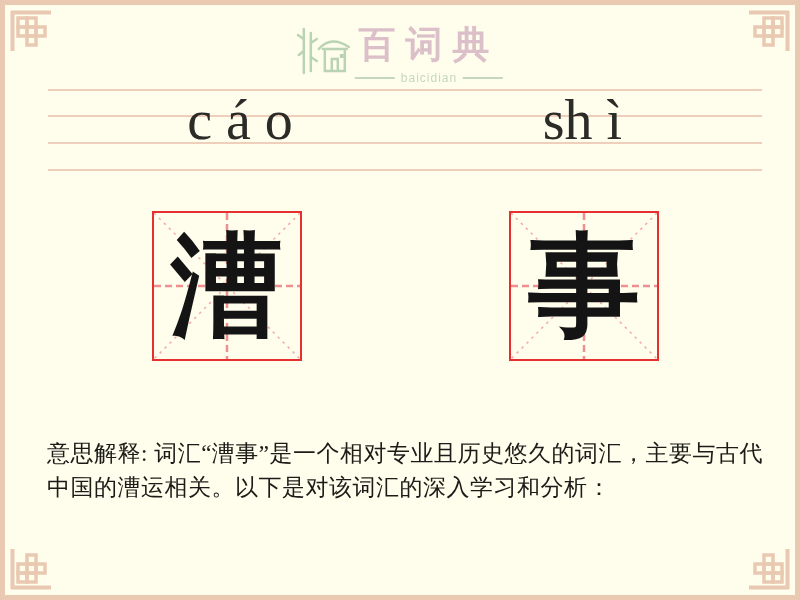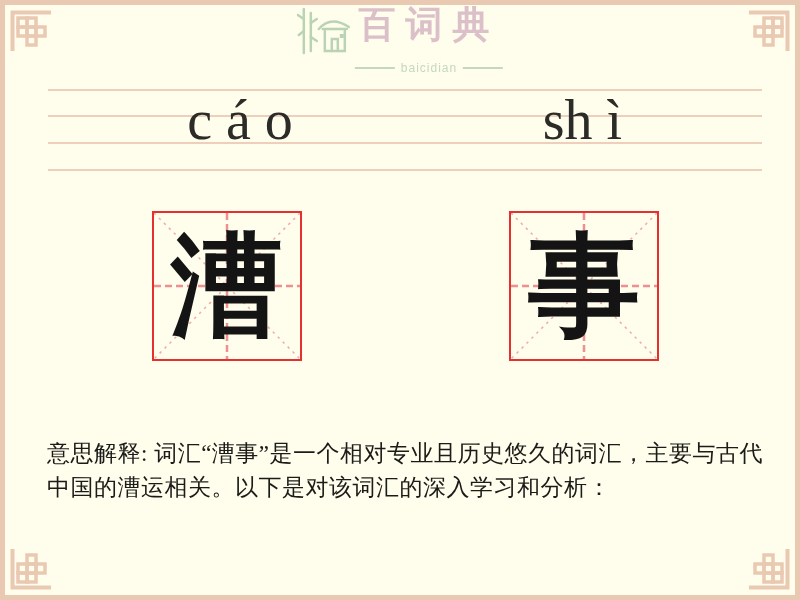--- a/index.html
+++ b/index.html
@@ -10,31 +10,31 @@
   }
   
   .corner{position:absolute;width:66px;height:66px;}
   .corner svg{display:block;width:66px;height:66px;}
   .corner.tl{top:0;left:0;}
   .corner.tr{top:0;right:0;transform:scaleX(-1);}
   .corner.bl{bottom:0;left:0;transform:scaleY(-1);}
   .corner.br{bottom:0;right:0;transform:scale(-1,-1);}
   
   .logo{
-    position:absolute;top:0;left:50%;transform:translateX(-50%);
+    position:absolute;top:20px;left:50%;transform:translateX(-50%);
     display:flex;align-items:flex-start;
   }
   .logo-icon svg{display:block;}
   .logo-text{display:flex;flex-direction:column;align-items:center;}
   .logo-chars{
     font-size:37px;font-weight:bold;letter-spacing:10px;line-height:40px;
     color:#dcc0c9;font-family:"Liberation Sans","DejaVu Sans",sans-serif;
     white-space:nowrap;
   }
-  .logo-latin-row{display:flex;align-items:center;gap:6px;margin-top:16px;}
+  .logo-latin-row{display:flex;align-items:center;gap:6px;margin-top:6px;}
   .logo-dash{width:40px;height:2px;background:#c5d8bd;}
   .logo-latin{
     font-size:12px;color:#c5d8bd;letter-spacing:1px;
     font-family:"Liberation Sans","DejaVu Sans",sans-serif;
   }
   
   .rule-line{position:absolute;left:43px;width:714px;height:2px;background:#edcfbc;}
   .rl1{top:84px;}.rl2{top:110px;}.rl3{top:137px;}.rl4{top:164px;}
   .pinyin{
     position:absolute;top:88px;height:54px;line-height:54px;

